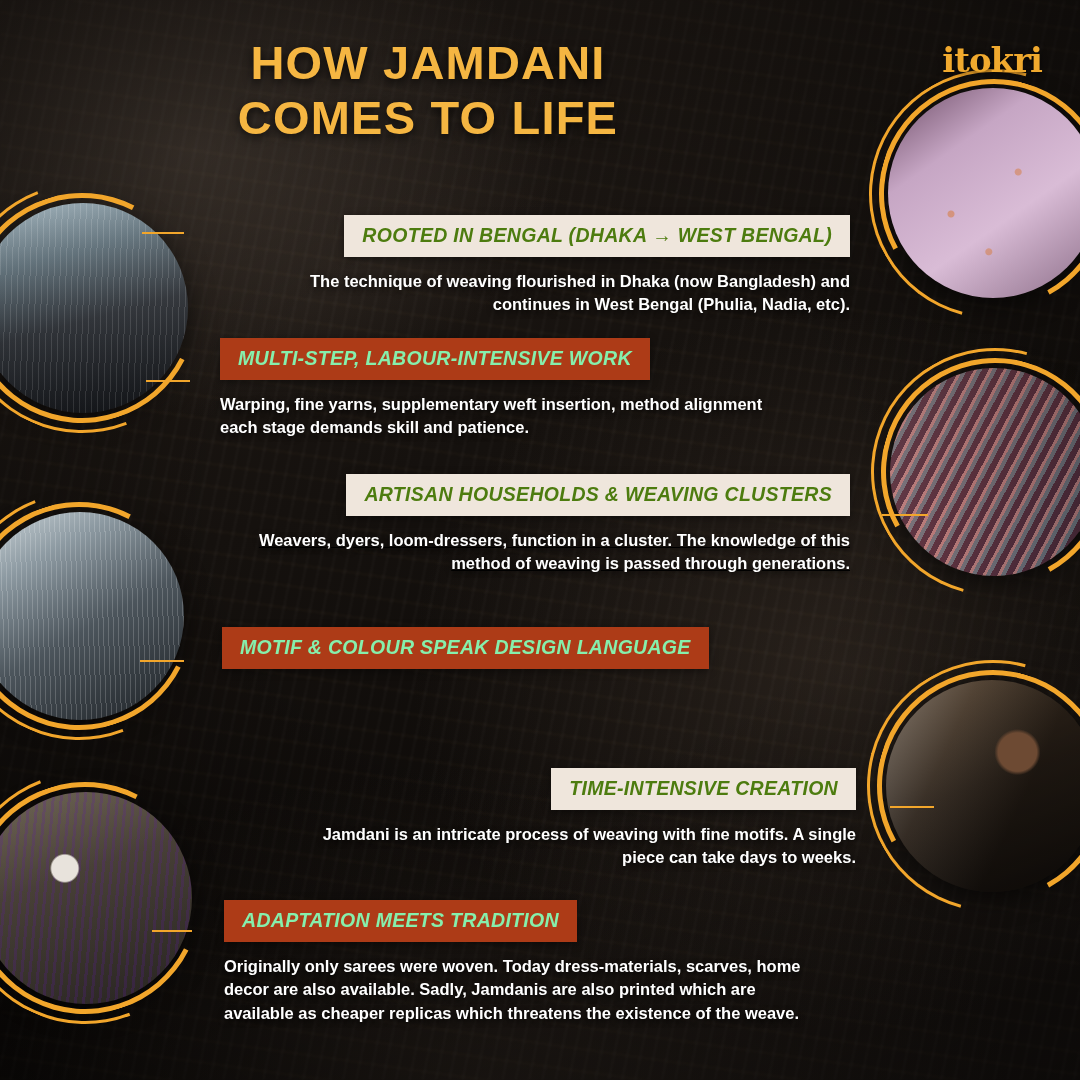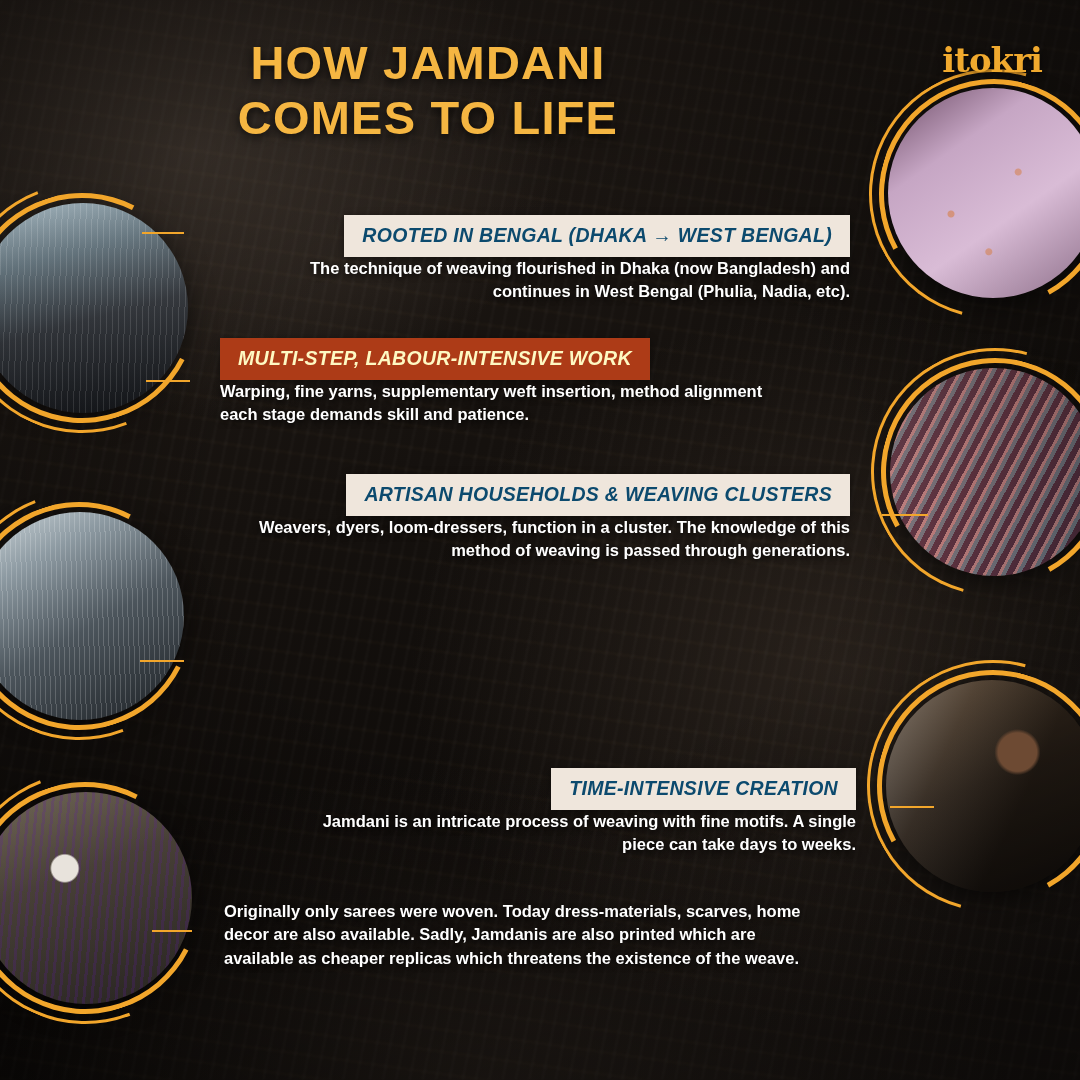--- a/index.html
+++ b/index.html
@@ -136,23 +136,24 @@
   .heading {
     display: inline-block;
     padding: 9px 18px 10px 18px;
     font-size: 19.5px;
     font-weight: 800;
     font-style: italic;
     letter-spacing: 0.3px;
     white-space: nowrap;
     box-shadow: 0 2px 8px rgba(0,0,0,0.45);
   }
-  .heading.light { background: #efe6dc; color: #0c4a6e; }
-  .heading.dark  { background: #ad3b17; color: #fef9c3; }
+  .heading.light { background: #efe6dc; color: #4d7c0f; }
+  .heading.dark  { background: #ad3b17; color: #86efac; }
   .body {
+    margin-top: 13px;
     color: #ffffff;
     font-size: 16.5px;
     font-weight: 700;
     line-height: 1.42;
     text-shadow: 0 2px 6px rgba(0,0,0,0.8);
   }
   .align-right { text-align: right; }
   .align-left  { text-align: left; }
   .connector {
     position: absolute;
@@ -221,30 +222,32 @@
   <div class="row align-right" style="top:215px; left:260px; width:590px;">
     <div class="heading light">ROOTED IN BENGAL (DHAKA → WEST BENGAL)</div>
     <div class="body">The technique of weaving flourished in Dhaka (now Bangladesh) and continues in West Bengal (Phulia, Nadia, etc).</div>
   </div>
 
   <div class="row align-left" style="top:338px; left:220px; width:560px;">
     <div class="heading dark">MULTI-STEP, LABOUR-INTENSIVE WORK</div>
     <div class="body">Warping, fine yarns, supplementary weft insertion, method alignment each stage demands skill and patience.</div>
   </div>
 
-  <div class="row align-right" style="top:474px; left:250px; width:600px;">
+  <div class="row align-right" style="top:474px; left:250px; width:600px;text-decoration:underline;">
     <div class="heading light">ARTISAN HOUSEHOLDS &amp; WEAVING CLUSTERS</div>
     <div class="body">Weavers, dyers, loom-dressers, function in a cluster. The knowledge of this method of weaving is passed through generations.</div>
   </div>
 
   <div class="row align-left" style="top:627px; left:222px; width:560px;">
+    <div class="heading dark">MOTIF &amp; COLOUR SPEAK DESIGN LANGUAGE</div>
   </div>
 
   <div class="row align-right" style="top:768px; left:288px; width:568px;">
     <div class="heading light">TIME-INTENSIVE CREATION</div>
     <div class="body">Jamdani is an intricate process of weaving with fine motifs. A single piece can take days to weeks.</div>
   </div>
 
   <div class="row align-left" style="top:900px; left:224px; width:580px;">
+    <div class="heading dark">ADAPTATION MEETS TRADITION</div>
     <div class="body">Originally only sarees were woven. Today dress-materials, scarves, home decor are also available. Sadly, Jamdanis are also printed which are available as cheaper replicas which threatens the existence of the weave.</div>
   </div>
 
 </div>
 
 </body></html>

